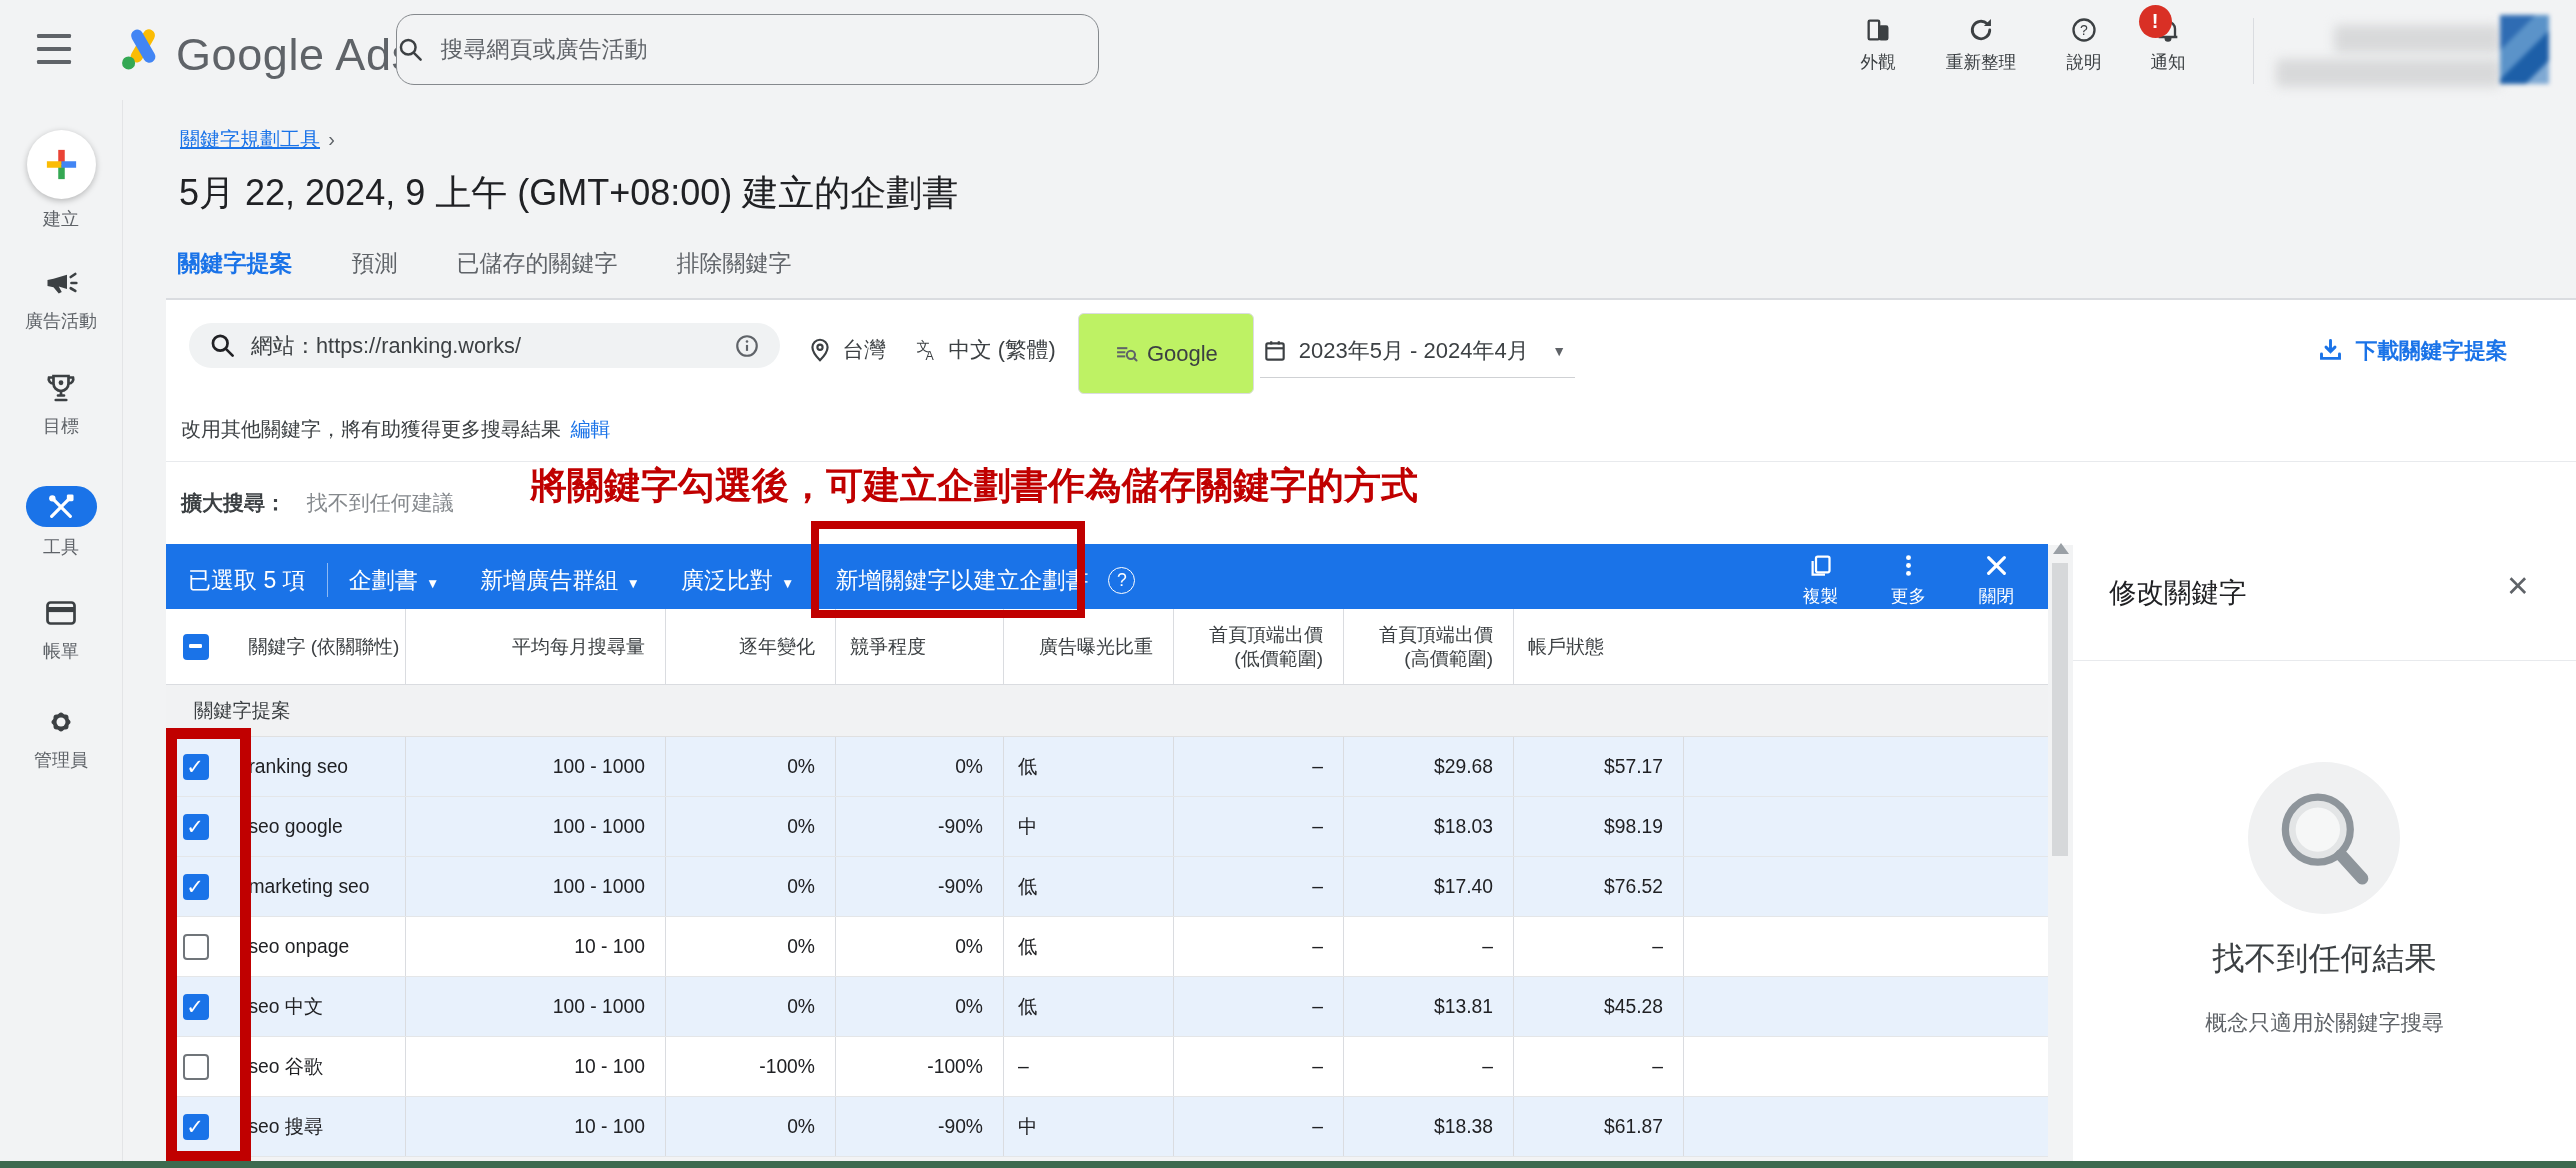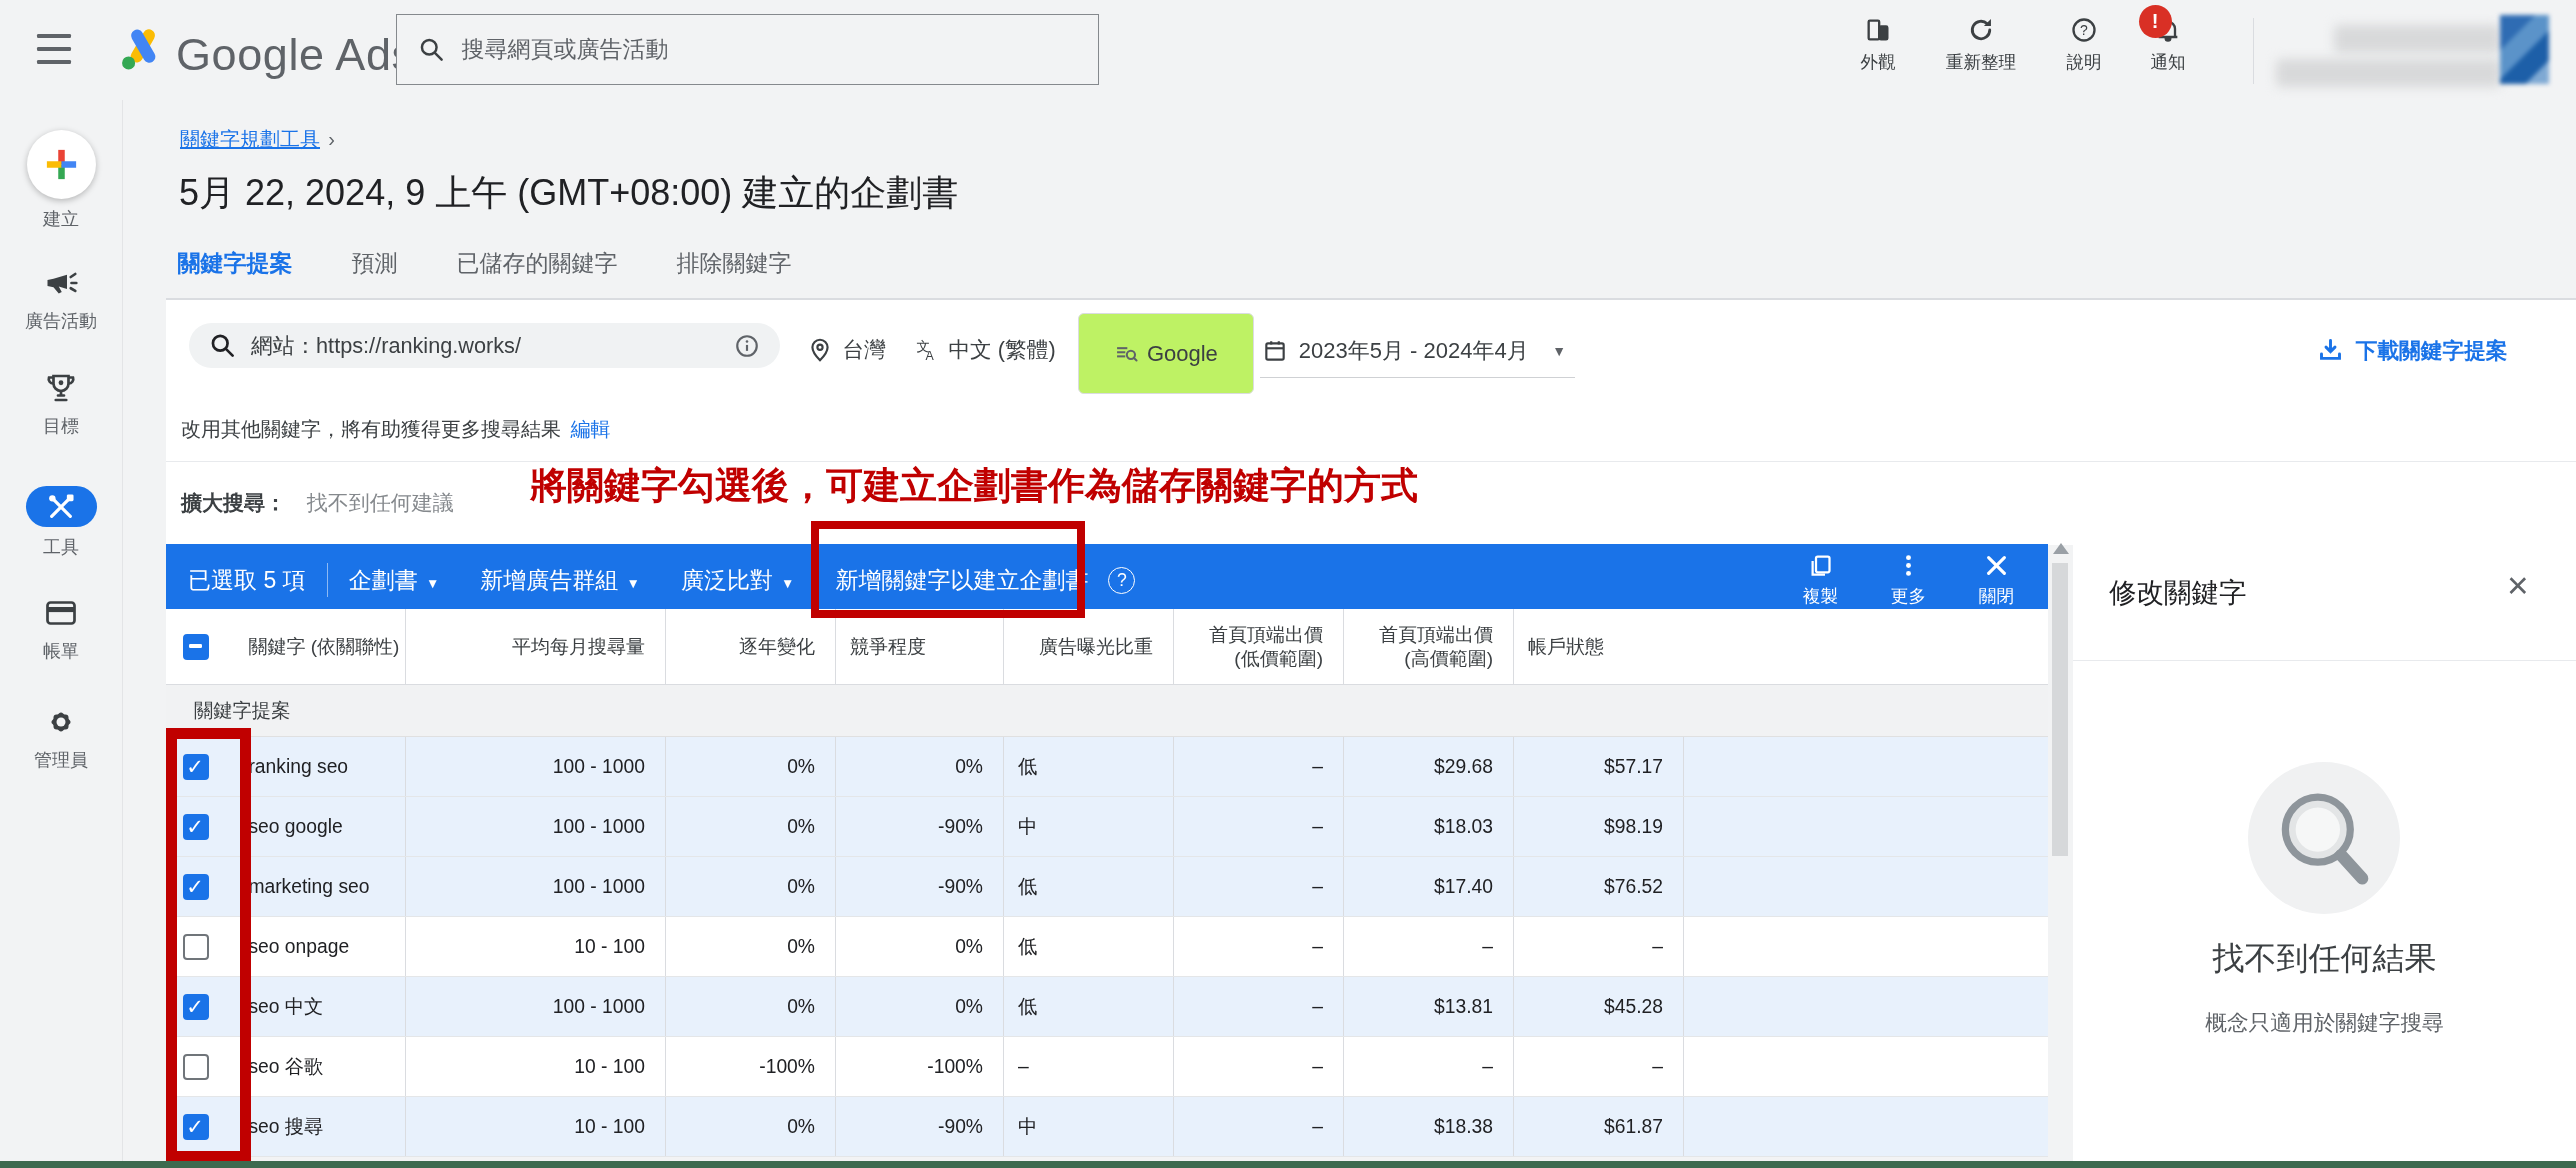--- a/index.html
+++ b/index.html
@@ -6,21 +6,21 @@
   html,body { width:2576px; height:1169px; }
   body { position:relative; overflow:hidden; background:#f2f3f4;
          font-family:"Liberation Sans","DejaVu Sans",sans-serif; color:#3c4043; }
   .abs { position:absolute; }
 
   
   #topbar { left:0; top:0; width:2576px; height:100px; background:#f2f3f4; }
   .hamburger { left:37px; top:34px; width:34px; height:30px; display:flex; flex-direction:column; justify-content:space-between; cursor:pointer; }
   .hamburger span { display:block; height:4.1px; background:#5f6368; border-radius:1.2px; }
   .brand { left:176px; top:29px; font-size:45px; color:#5f6368; letter-spacing:0.6px; }
-  .gsearch { left:396px; top:14px; width:703px; height:71px; border:1.8px solid #85898d; border-radius:0; display:flex; align-items:center; padding-left:21px; background:#f2f3f4; }
+  .gsearch { left:396px; top:14px; width:703px; height:71px; border:1.8px solid #85898d; border-radius:18px; display:flex; align-items:center; background:#f2f3f4; }
   .gsearch .ph { font-size:23px; color:#5f6368; margin-left:16.4px; }
   .topaction { top:16.4px; width:94px; display:flex; flex-direction:column; align-items:center; gap:5.9px; cursor:pointer; }
   .topaction .lbl { font-size:17.6px; color:#3c4043; white-space:nowrap; }
   .badge { position:absolute; right:10.5px; top:-11.7px; width:33px; height:33px; background:#d93025; border-radius:50%; color:#fff; font-size:20px; font-weight:bold; display:flex; align-items:center; justify-content:center; }
   .topdivider { left:2253px; top:17.6px; width:1.2px; height:66px; background:#dadce0; }
   .blurblock { background:#d8d9da; border-radius:4.7px; filter:blur(5.3px); }
   .avatar { left:2500px; top:15px; width:49px; height:69px; filter:blur(2.3px);
             background:linear-gradient(135deg,#2f6cb3 0 30%,#5b93c9 30% 55%,#1d5fa8 55% 80%,#7fa9d4 80%); }
 
   

